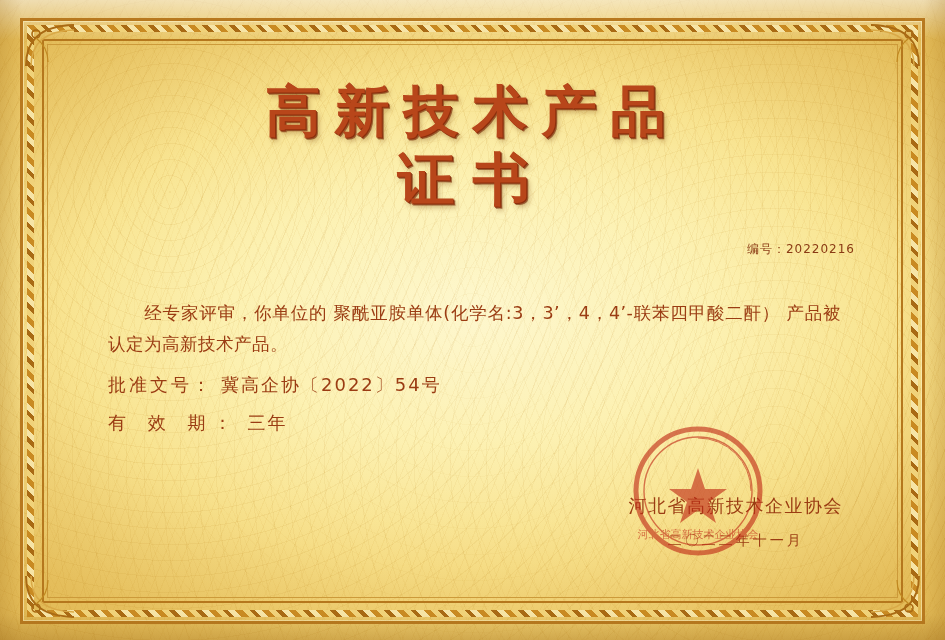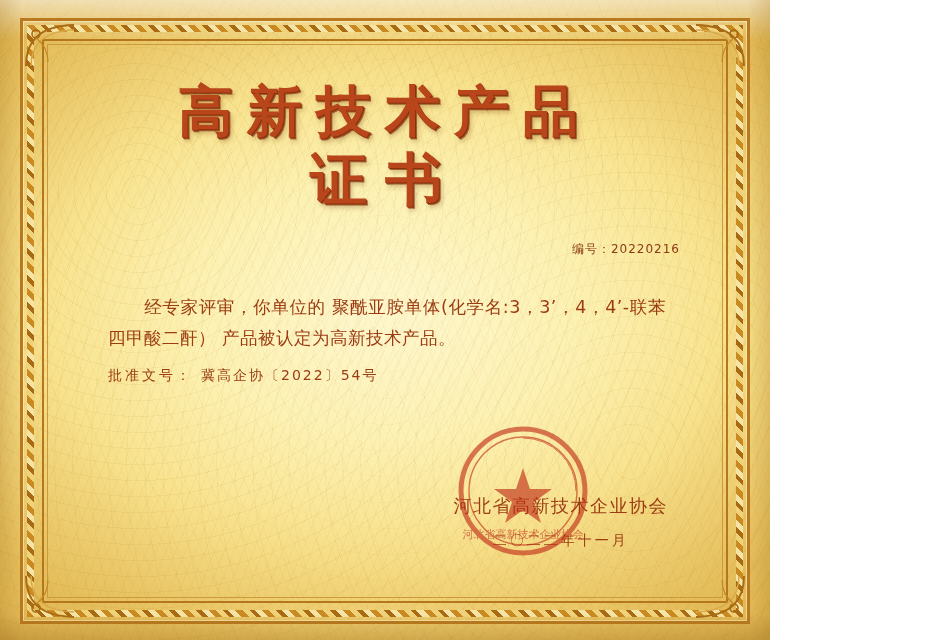--- a/index.html
+++ b/index.html
@@ -10,21 +10,21 @@
   body {
     width: 945px;
     height: 640px;
     overflow: hidden;
     font-family: "Liberation Serif", serif;
   }
 
   
   #certificate {
     position: relative;
-    width: 770px;
+    width: 945px;
     height: 640px;
     background:
       radial-gradient(ellipse 70% 55% at 50% 48%, #fdf4b8 0%, #fceea2 38%, #f8e28a 62%, #f2d475 82%, #edc964 100%),
       linear-gradient(100deg, #f7e08c 0%, #fbeca0 20%, #f6dd84 45%, #fbeda4 70%, #f2d473 100%);
     overflow: hidden;
   }
 
   
   .tex1 {
     position: absolute;
@@ -145,36 +145,36 @@
     color: #8f3a13;
   }
   .recipient {
     font-family: "DejaVu Sans", sans-serif;
     font-size: 19px;
     font-weight: bold;
     letter-spacing: 1px;
     color: #a33f14;
   }
   .para {
-    margin-top: 16px;
+    margin-top: 22px;
     font-family: "DejaVu Sans", sans-serif;
     font-size: 17.5px;
     line-height: 1.75;
     letter-spacing: 0.5px;
     color: #9b3c13;
     text-align: justify;
   }
   .para .indent { display: inline-block; width: 36px; }
   .para .prodname {
     font-family: "DejaVu Sans", sans-serif;
   }
   .field {
     margin-top: 14px;
     font-family: "DejaVu Sans", sans-serif;
-    font-size: 14px;
+    font-size: 18px;
     letter-spacing: 2px;
     color: #9b3c13;
   }
   .field .flabel { letter-spacing: 3px; }
   .field .fvalue { margin-left: 8px; letter-spacing: 2px; }
   .field.spaced .flabel { letter-spacing: 8px; }
 
   
   .issuer {
     position: absolute;
@@ -284,20 +284,23 @@
     <div class="serial">编号：20220216</div>
 
     <div class="body-block">
 
       <div class="para"><span class="indent"></span><span class="prodname">经专家评审，你单位的 聚酰亚胺单体(化学名:3，3’，4，4’-联苯四甲酸二酐） 产品被认定为高新技术产品。</span></div>
 
       <div class="field">
         <span class="flabel">批准文号：</span><span class="fvalue">冀高企协〔2022〕54号</span>
       </div>
 
+      <div class="field spaced">
+        <span class="flabel">有 效 期：</span><span class="fvalue">三年</span>
+      </div>
     </div>
 
     <div class="issuer">
       <div class="org">河北省高新技术企业协会</div>
       <div class="date">二〇二二年十一月</div>
     </div>
 
     <div class="seal">
       <svg width="150" height="150" viewBox="0 0 150 150">
         <circle cx="75" cy="75" r="62" fill="none" stroke="#c02a16" stroke-width="5"></circle>

